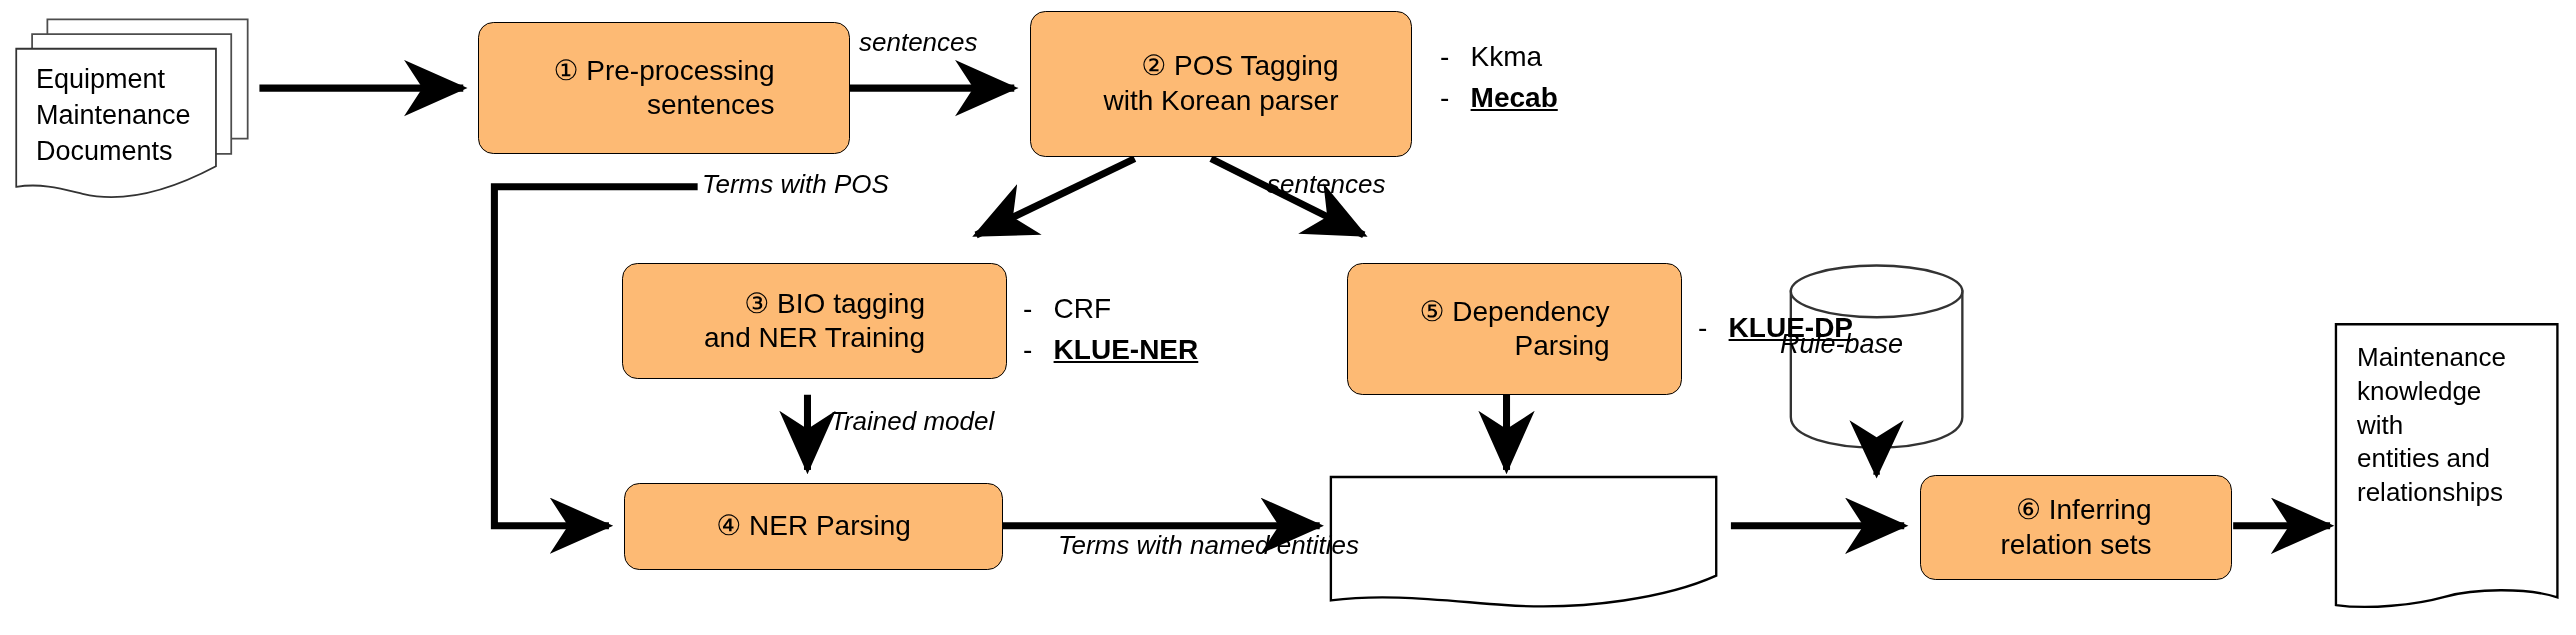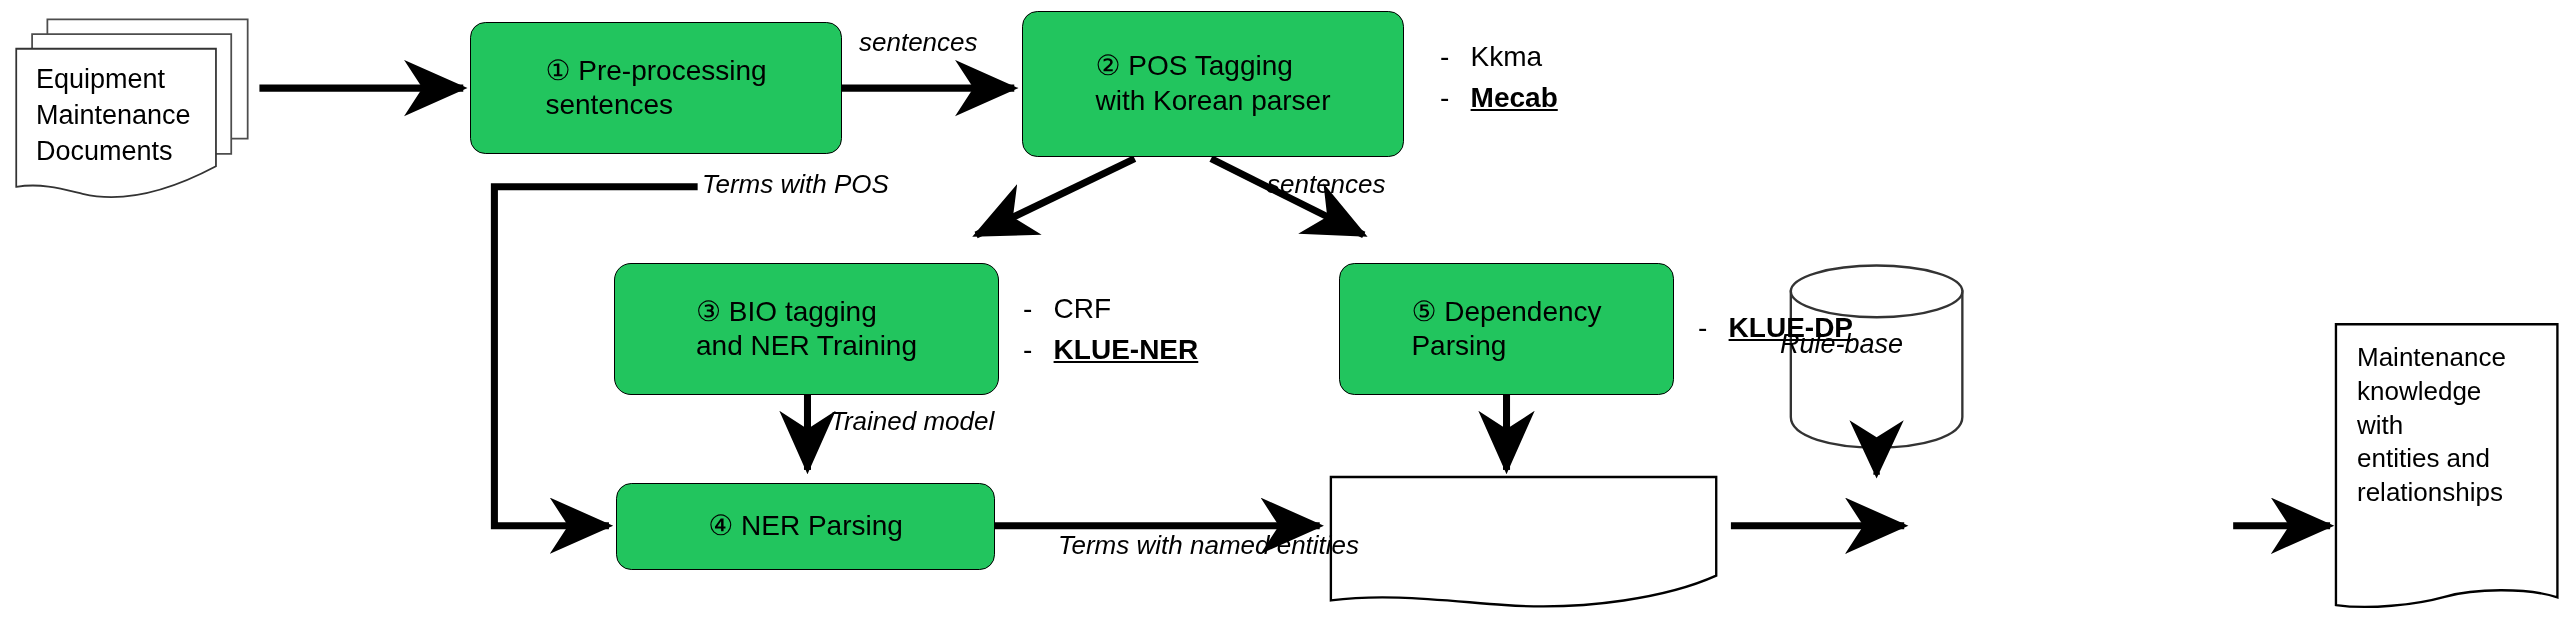--- a/index.html
+++ b/index.html
@@ -24,24 +24,25 @@
     width: 2576px;
     height: 635px;
     pointer-events: none;
   }
   .node {
     position: absolute;
     box-sizing: border-box;
     display: flex;
     align-items: center;
     justify-content: center;
-    text-align: left;
-    background: #22c55e;
+    text-align: right;
+    background: #fdba74;
     color: #000;
     line-height: 1.22;
+    margin-left: 8px;
   }
   .rbox {
     border: 1.8px solid #000000;
     border-radius: 15.3px;
     font-size: 28px;
     padding: 3.5px 8.2px;
   }
   .edge-label {
     position: absolute;
     font-style: italic;
@@ -179,21 +180,21 @@
     <div class="row">
       <span class="dash">-</span>
       <span class="bold">Mecab</span>
     </div>
   </div>
 
   <div class="edge-label" style="left:702px; top:169px;">Terms with POS</div>
 
   <div class="edge-label" style="left:1267px; top:169px;">sentences</div>
 
-  <div class="node rbox" style="left:614px; top:263px; width:385px; height:132px;border-radius:17px;">
+  <div class="node rbox" style="left:614px; top:263px; width:385px; height:116px;">
     <span style="white-space:pre-line;">③ BIO tagging
 and NER Training</span>
   </div>
 
   <div class="side-list" style="left:1023px; top:288px;">
     <div class="row">
       <span class="dash">-</span>
       <span>CRF</span>
     </div>
     <div class="row">
@@ -220,20 +221,24 @@
 
 
   <div class="node rbox" style="left:616px; top:483px; width:379px; height:87px;">
     <span style="white-space:pre-line;">④ NER Parsing</span>
   </div>
 
   <div class="edge-label" style="left:1058px; top:530px;">Terms with
 named entities</div>
 
 
+  <div class="node rbox" style="left:1912px; top:475px; width:312px; height:105px;">
+    <span style="white-space:pre-line;">⑥ Inferring
+relation sets</span>
+  </div>
 
   <div class="maint-doc-text" style="left:2357px; top:341px; width:194px;">Maintenance
 knowledge
 with
 entities  and
 relationships</div>
 
 </div>
 
 

